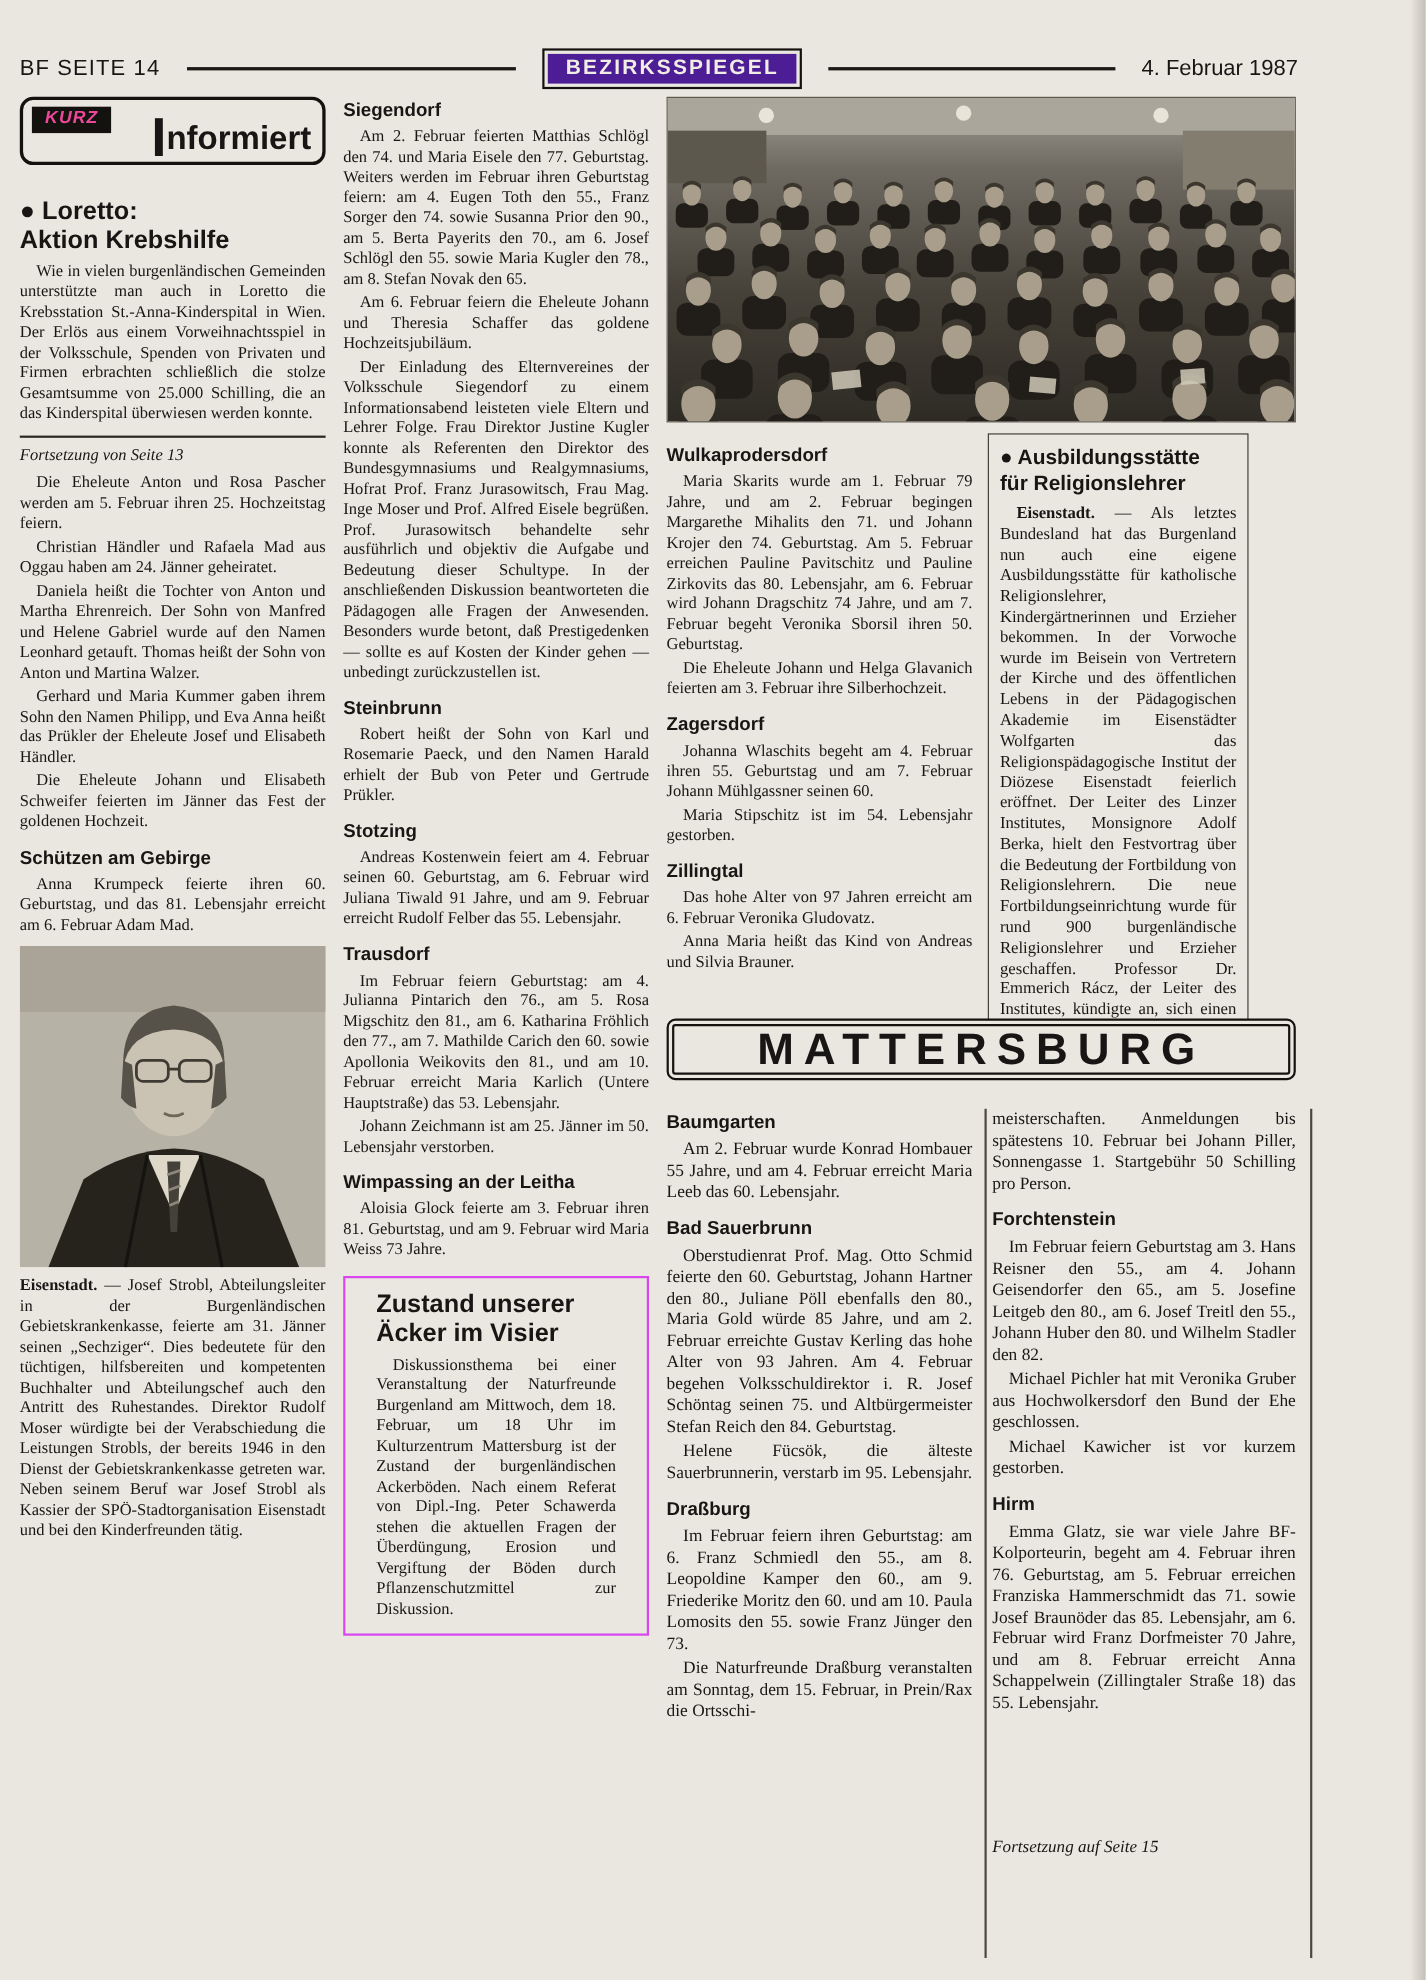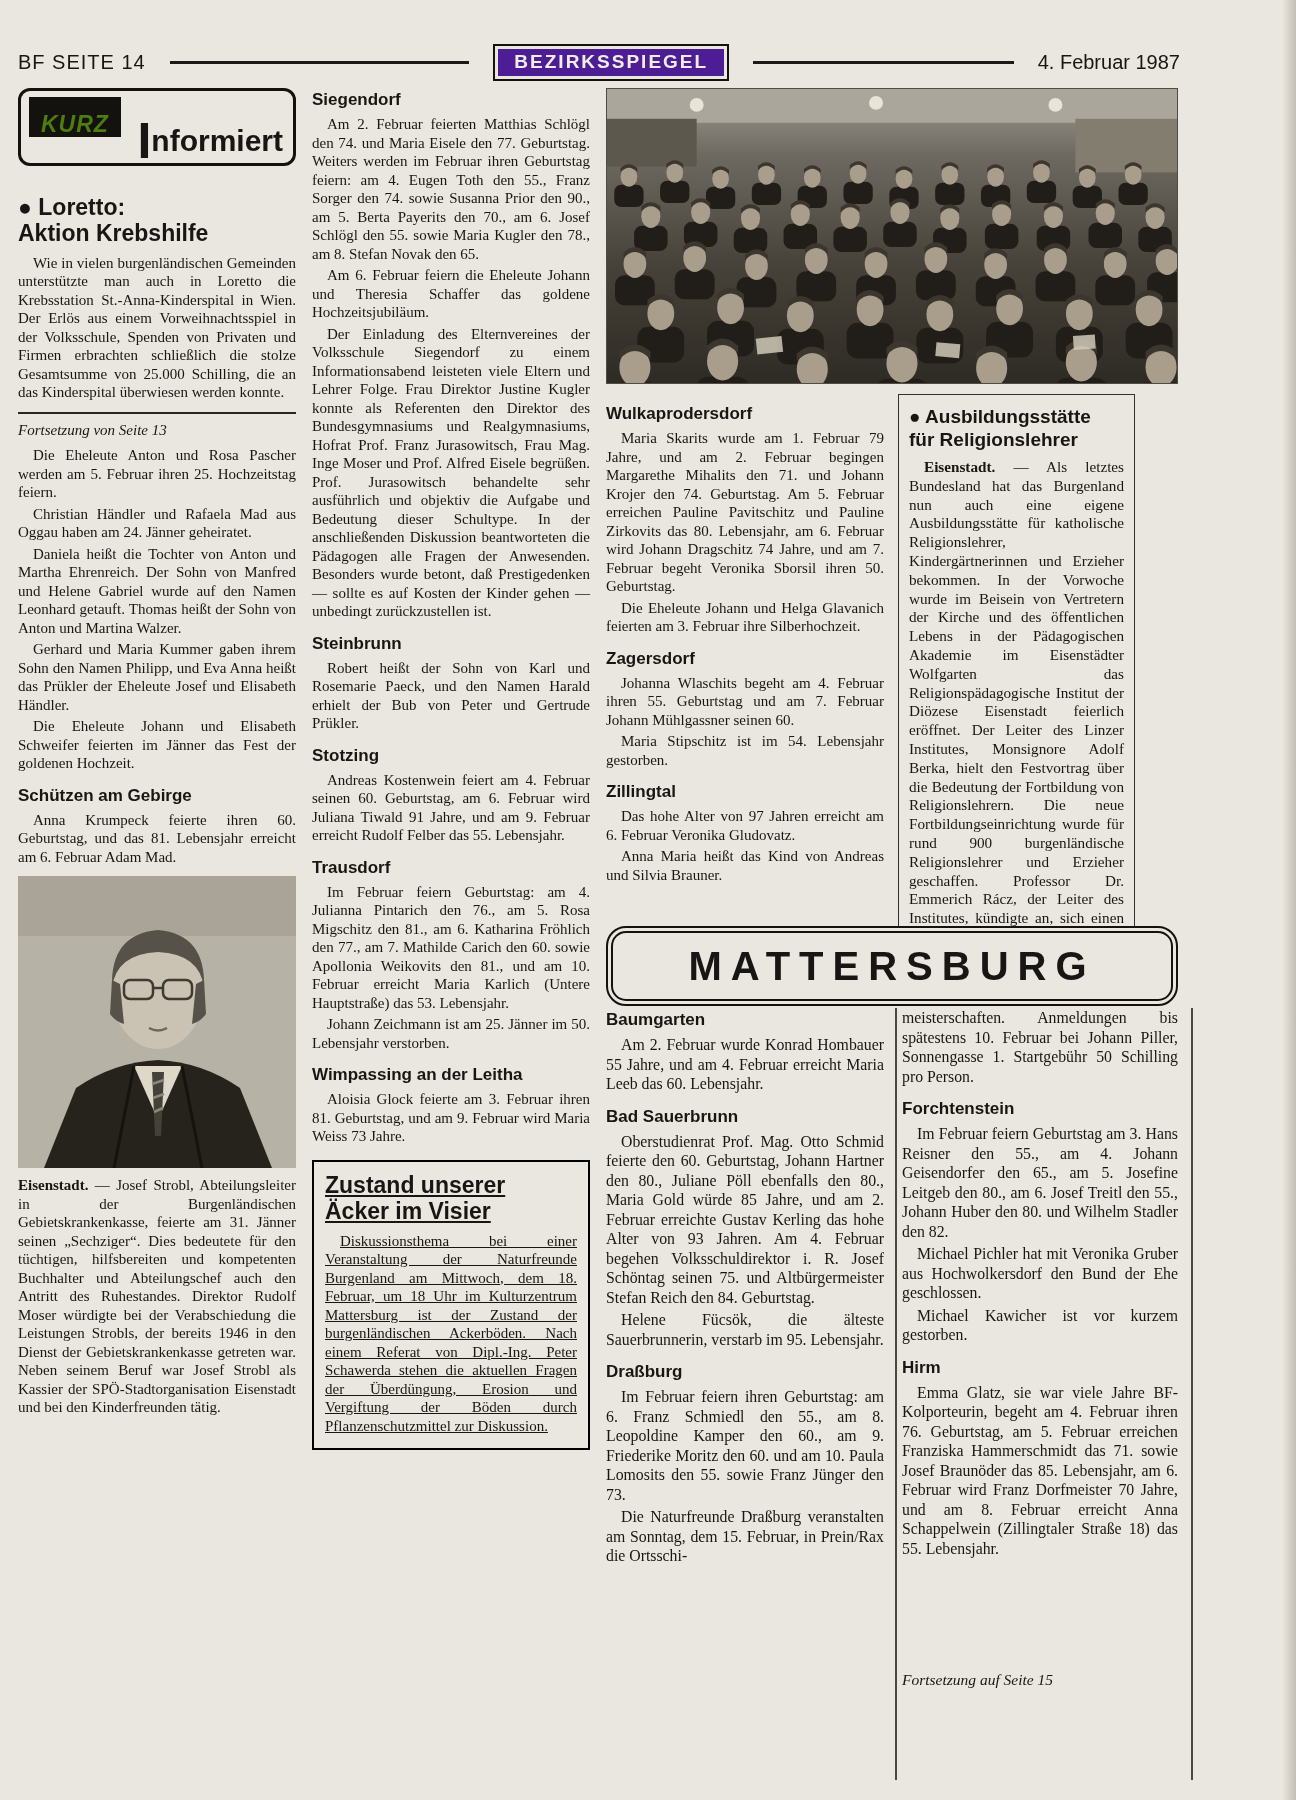--- a/index.html
+++ b/index.html
@@ -39,49 +39,49 @@
   
   .col1 { left:18px;  top:88px;  }
   .col2 { left:312px; top:88px;  }
   .col3 { left:606px; top:398px; }
   .colL { left:606px; top:1008px; }
   .colR { left:902px; top:1008px; width:276px; font-size:15.8px; line-height:19.5px; }
   .colL { font-size:15.8px; line-height:19.5px; }
 
   
   .kurz-logo { border:3px solid #14120e; border-radius:12px; padding:6px 8px 2px; margin-bottom:6px; }
-  .kurz-badge { display:inline-block; background:#14120e; color:#4d7c0f;
+  .kurz-badge { display:inline-block; background:#14120e; color:#ec4899;
     font-family:"Liberation Sans", sans-serif; font-style:italic; font-weight:700;
-    font-size:23px; padding:18px 12px 3px; letter-spacing:1px; }
+    font-size:16px; padding:2px 12px 3px; letter-spacing:1px; }
   .kurz-word { font-family:"Liberation Sans", sans-serif; font-weight:700;
     font-size:30px; text-align:right; margin-top:-16px; padding-right:2px; }
   .kurz-i { font-size:50px; line-height:0.8; vertical-align:-7px; }
 
   
   .crowd-photo { position:absolute; left:606px; top:88px; width:572px; height:296px;
     border:1px solid #514c43; }
   .crowd-photo svg { width:100%; height:100%; display:block; }
   .portrait-photo { width:100%; height:292px; margin:10px 0 8px; }
   .portrait-photo svg { width:100%; height:100%; display:block; }
 
   
   .religion-box { position:absolute; left:898px; top:394px; width:237px;
     border:1.5px solid #35312a; padding:8px 10px 10px;
     font-size:15.2px; line-height:18.8px; text-align:justify; }
   .religion-box .big-head { font-size:19px; line-height:23px; margin:2px 0 7px; }
 
   
-  .mb-banner { position:absolute; left:606px; top:926px; width:572px; height:80px;
-    border:7px double #14120e; border-radius:20px;
+  .mb-banner { position:absolute; left:606px; top:926px; width:572px; height:56px;
+    border:7px double #14120e; border-radius:8px;
     display:flex; align-items:center; justify-content:center;
     font-family:"Liberation Sans", sans-serif; font-weight:700;
     font-size:40px; letter-spacing:9px; background:#eae7e0; }
 
   
-  .acker-box { border:2px solid #000000; padding:10px 11px; margin-top:14px;text-decoration:underline; }
+  .acker-box { border:2px solid #d946ef; padding:10px 28px; margin-top:14px; }
   .acker-box .big-head { margin:0 0 8px; }
 
   .footer-note { font-style:italic; font-size:15.5px; 
     margin-top:112px; }
 
   .vrule { position:absolute; width:1.5px; background:#4d483f; }
   .vr1 { left:895px;  top:1008px; height:772px; }
   .vr2 { left:1191px; top:1008px; height:772px; }
 </style>
 </head>

